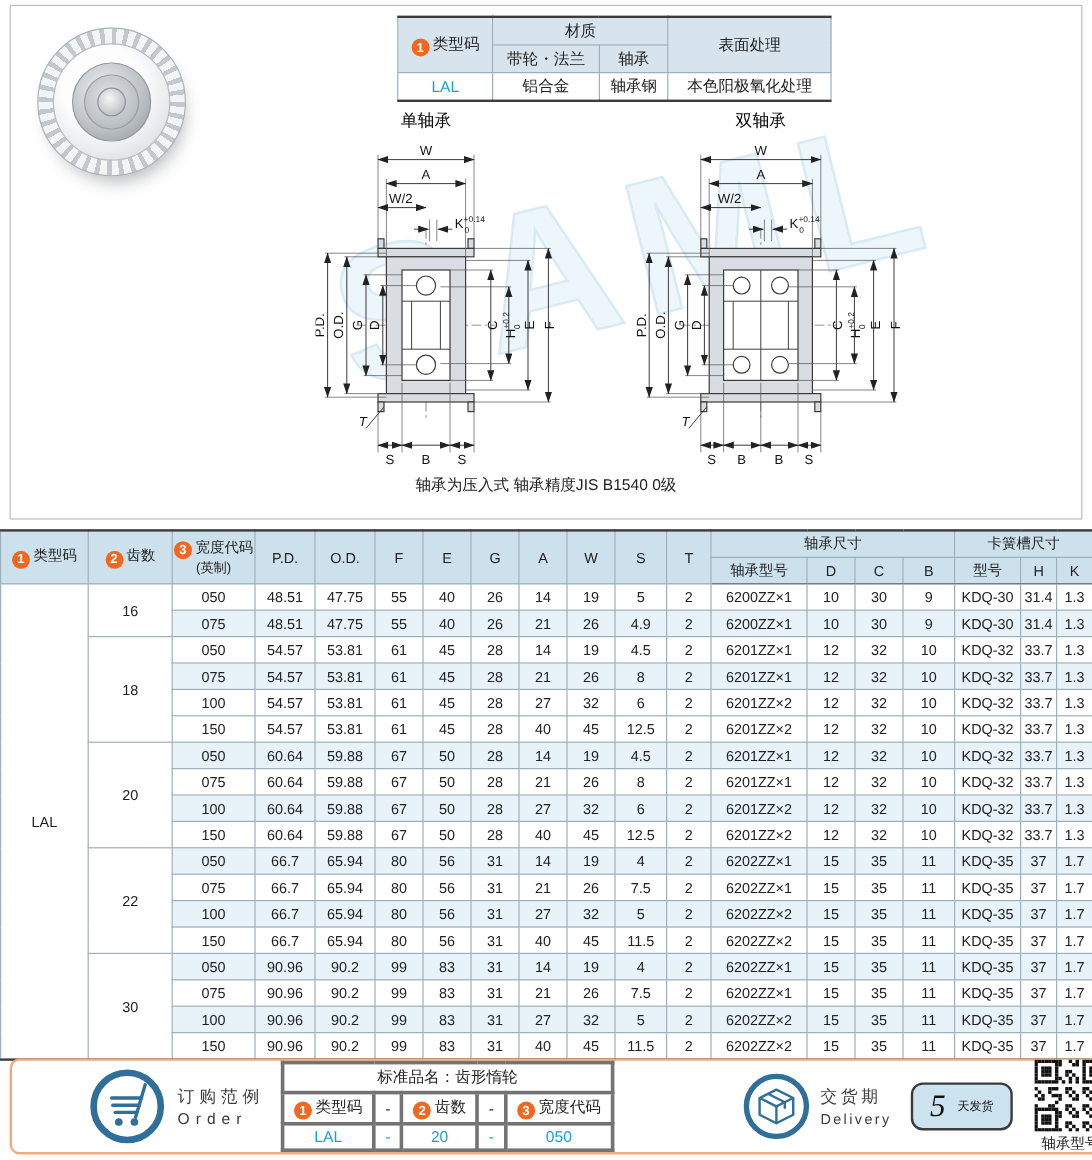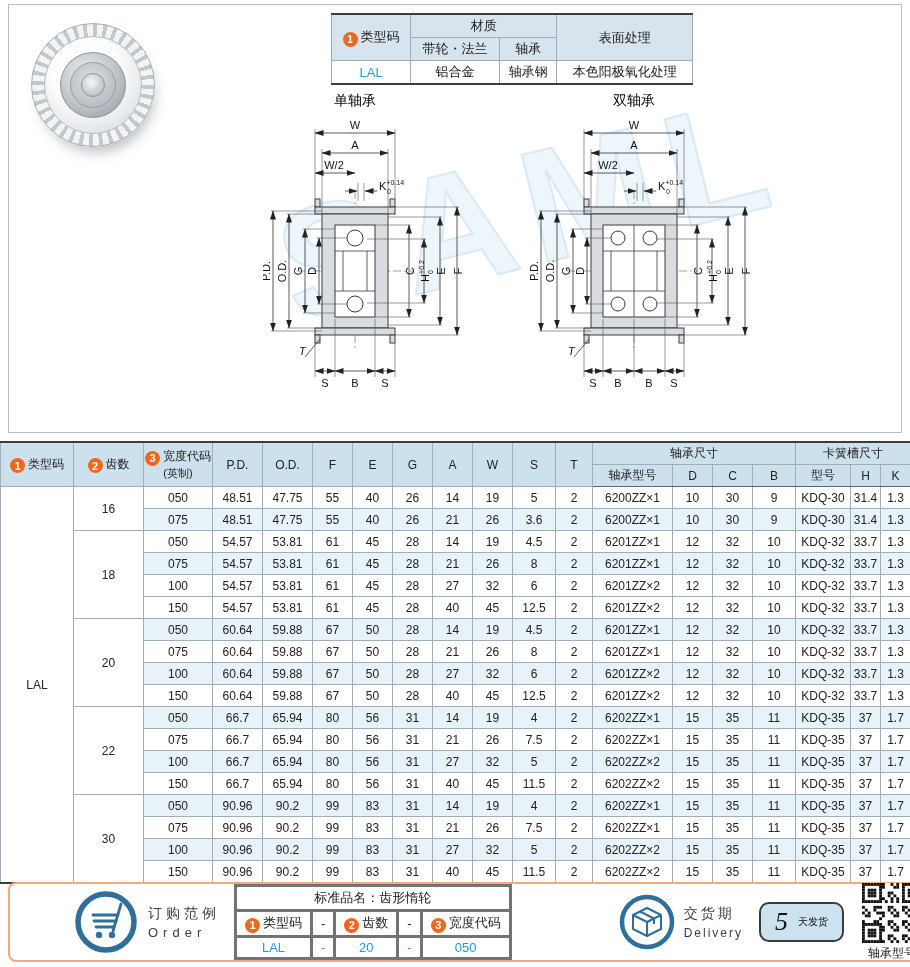--- a/index.html
+++ b/index.html
@@ -306,20 +306,21 @@
       <line class="dim" x1="55" y1="282" x2="74" y2="282" marker-start="url(#arw2)" marker-end="url(#arw2)"></line>
       <line class="dim" x1="74" y1="282" x2="105" y2="282" marker-start="url(#arw2)" marker-end="url(#arw2)"></line>
       <line class="dim" x1="105" y1="282" x2="136" y2="282" marker-start="url(#arw2)" marker-end="url(#arw2)"></line>
       <line class="dim" x1="136" y1="282" x2="155" y2="282" marker-start="url(#arw2)" marker-end="url(#arw2)"></line>
       <text x="64" y="298" text-anchor="middle">S</text>
       <text x="89" y="298" text-anchor="middle">B</text>
       <text x="120" y="298" text-anchor="middle">B</text>
       <text x="145" y="298" text-anchor="middle">S</text>
     </svg>
 
+    <div class="diag-note">轴承为压入式 轴承精度JIS B1540 0级</div>
   </div>
 
   <table class="main-table">
     <colgroup id="mt-colgroup">
         <col style="width: 73px;">
         <col style="width: 70px;">
         <col style="width: 69px;">
         <col style="width: 50px;">
         <col style="width: 50px;">
         <col style="width: 40px;">
@@ -388,21 +389,21 @@
         </tr>
         <tr class="shaded">
           <td class="blue">075</td>
           <td>48.51</td>
           <td>47.75</td>
           <td>55</td>
           <td>40</td>
           <td>26</td>
           <td>21</td>
           <td>26</td>
-          <td>3.6</td>
+          <td>4.9</td>
           <td>2</td>
           <td>6200ZZ×1</td>
           <td>10</td>
           <td>30</td>
           <td>9</td>
           <td>KDQ-30</td>
           <td>31.4</td>
           <td>1.3</td>
         </tr>
         <tr>

